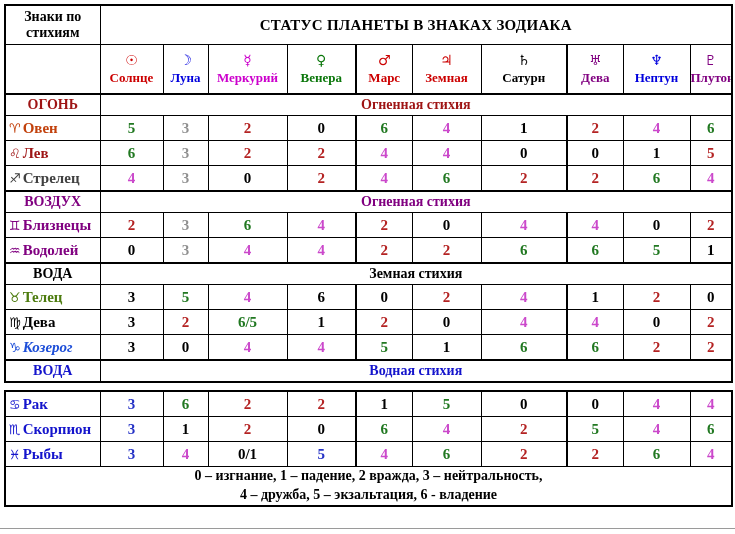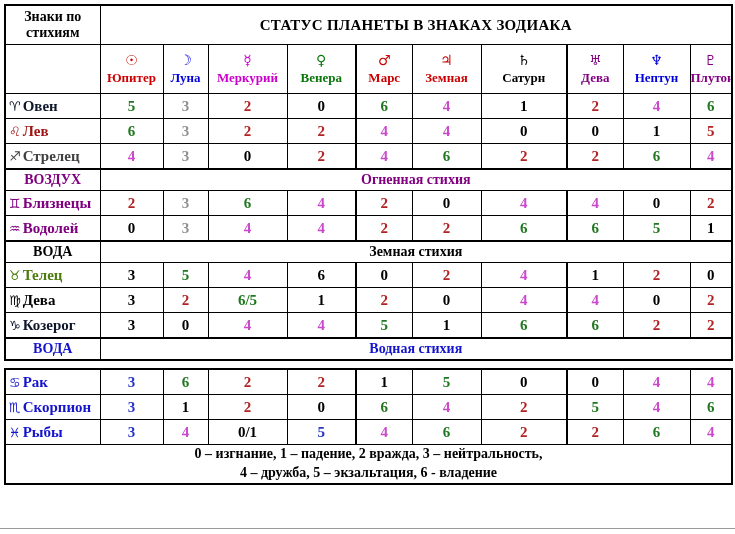--- a/index.html
+++ b/index.html
@@ -45,21 +45,21 @@
       </colgroup>
       <tbody id="t1body">
           <tr class="hdr1">
             <td class="corner">Знаки по стихиям</td>
             <td class="title" colspan="10">СТАТУС ПЛАНЕТЫ В ЗНАКАХ ЗОДИАКА</td>
           </tr>
           <tr class="hdr2">
             <td class="blank"></td>
             <td class="planet" style="color: rgb(204, 0, 0);">
               <div class="psym">☉</div>
-              <div class="pname">Юпитер</div>
+              <div class="pname">Солнце</div>
             </td>
             <td class="planet" style="color: rgb(0, 0, 221);">
               <div class="psym">☽</div>
               <div class="pname">Луна</div>
             </td>
             <td class="planet" style="color: rgb(204, 0, 204);">
               <div class="psym">☿</div>
               <div class="pname">Меркурий</div>
             </td>
             <td class="planet" style="color: rgb(11, 119, 11);">
@@ -84,22 +84,26 @@
             </td>
             <td class="planet" style="color: rgb(0, 0, 221);">
               <div class="psym">♆</div>
               <div class="pname">Нептун</div>
             </td>
             <td class="planet" style="color: rgb(128, 0, 128);">
               <div class="psym">♇</div>
               <div class="pname">Плутон</div>
             </td>
           </tr>
-          <tr class="srow">
-            <td class="sign" style="color: #0f172a;"><span class="zsym">♈</span>Овен</td>
+          <tr class="elem">
+            <td class="ecell" style="color: rgb(158, 20, 20);">ОГОНЬ</td>
+            <td class="espan" colspan="10" style="color: rgb(158, 20, 20);">Огненная стихия</td>
+          </tr>
+          <tr class="srow">
+            <td class="sign" style="color: #c2410c;"><span class="zsym">♈</span>Овен</td>
             <td class="val" style="color: rgb(33, 120, 33);">5</td>
             <td class="val" style="color: rgb(144, 144, 144);">3</td>
             <td class="val" style="color: rgb(180, 35, 35);">2</td>
             <td class="val" style="color: rgb(0, 0, 0);">0</td>
             <td class="val bl2" style="color: rgb(33, 120, 33);">6</td>
             <td class="val" style="color: rgb(203, 72, 203);">4</td>
             <td class="val" style="color: rgb(0, 0, 0);">1</td>
             <td class="val bl2" style="color: rgb(180, 35, 35);">2</td>
             <td class="val" style="color: rgb(203, 72, 203);">4</td>
             <td class="val" style="color: rgb(33, 120, 33);">6</td>
@@ -184,21 +188,21 @@
             <td class="val" style="color: rgb(33, 120, 33);">6/5</td>
             <td class="val" style="color: rgb(0, 0, 0);">1</td>
             <td class="val bl2" style="color: rgb(180, 35, 35);">2</td>
             <td class="val" style="color: rgb(0, 0, 0);">0</td>
             <td class="val" style="color: rgb(203, 72, 203);">4</td>
             <td class="val bl2" style="color: rgb(203, 72, 203);">4</td>
             <td class="val" style="color: rgb(0, 0, 0);">0</td>
             <td class="val" style="color: rgb(180, 35, 35);">2</td>
           </tr>
           <tr class="srow">
-            <td class="sign" style="color: #0f172a;"><span class="zsym">♑</span>Козерог</td>
+            <td class="sign" style="color: #1d4ed8; font-style: italic;"><span class="zsym">♑</span>Козерог</td>
             <td class="val" style="color: rgb(0, 0, 0);">3</td>
             <td class="val" style="color: rgb(0, 0, 0);">0</td>
             <td class="val" style="color: rgb(203, 72, 203);">4</td>
             <td class="val" style="color: rgb(203, 72, 203);">4</td>
             <td class="val bl2" style="color: rgb(33, 120, 33);">5</td>
             <td class="val" style="color: rgb(0, 0, 0);">1</td>
             <td class="val" style="color: rgb(33, 120, 33);">6</td>
             <td class="val bl2" style="color: rgb(33, 120, 33);">6</td>
             <td class="val" style="color: rgb(180, 35, 35);">2</td>
             <td class="val" style="color: rgb(180, 35, 35);">2</td>

